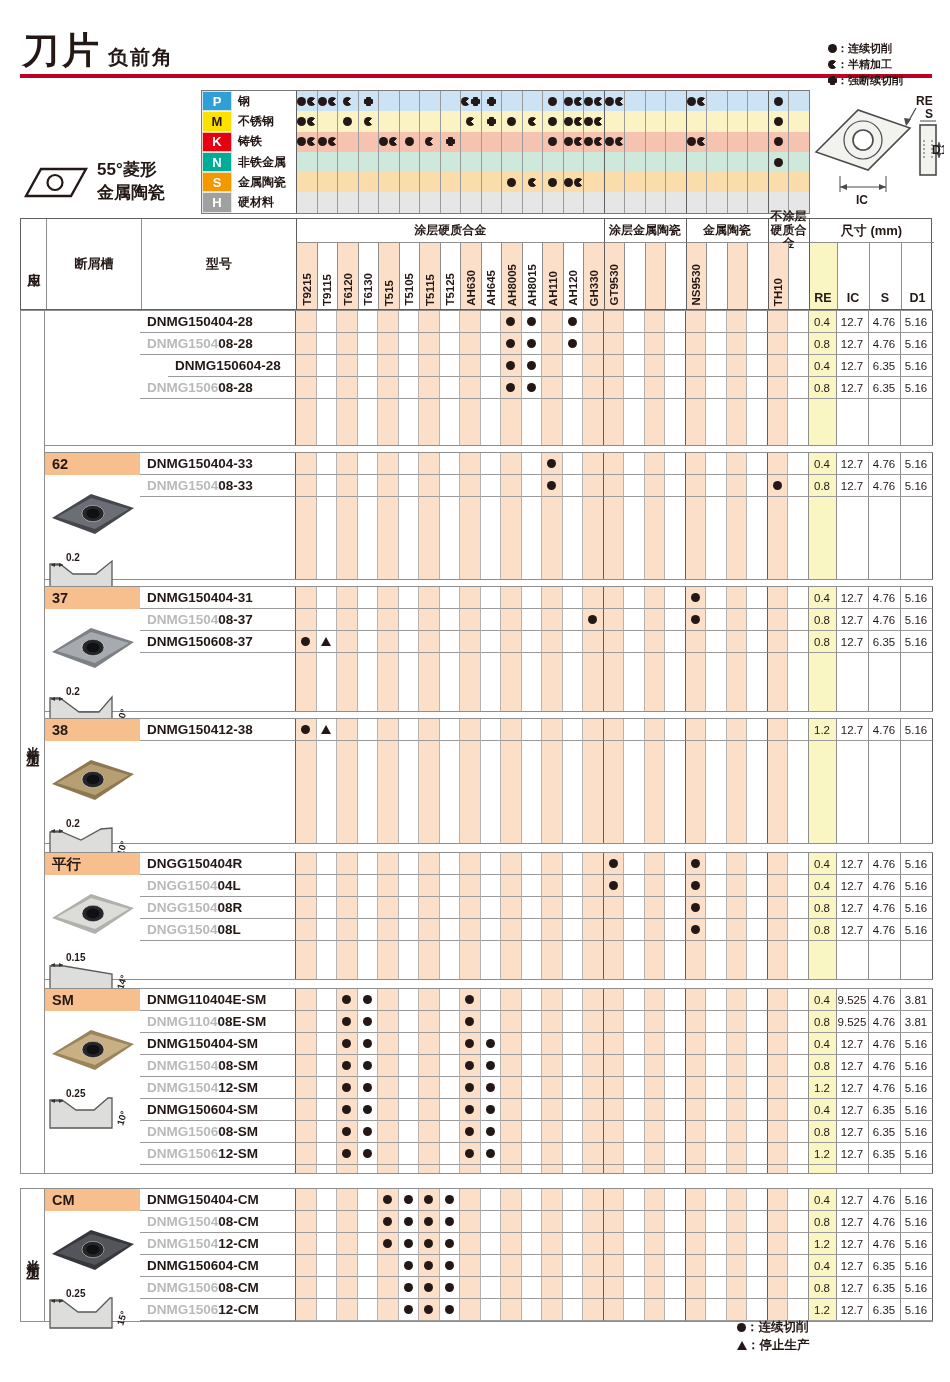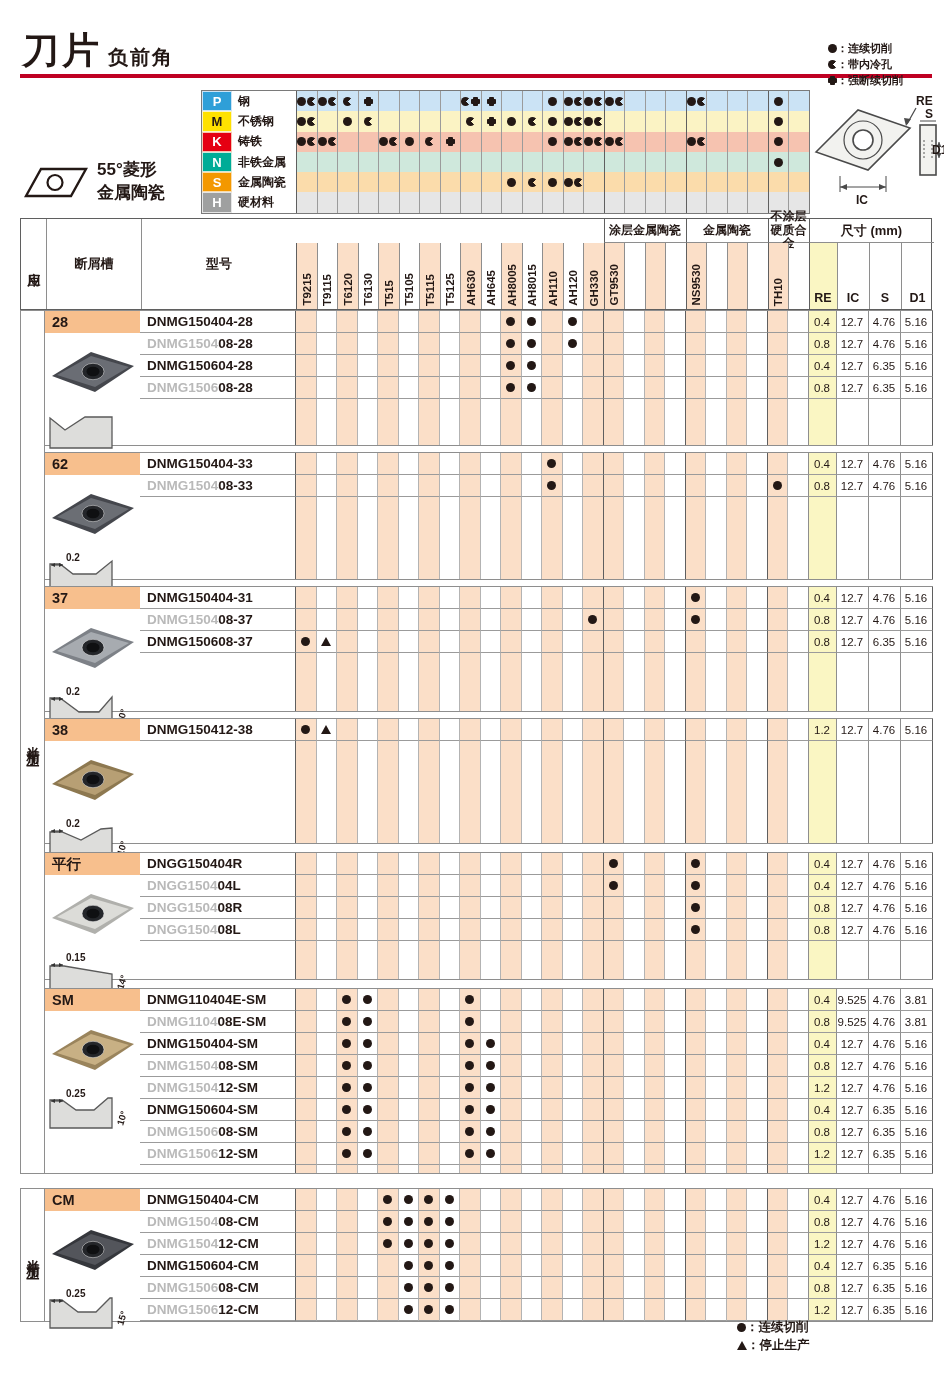--- a/index.html
+++ b/index.html
@@ -91,21 +91,21 @@
   <div class="subtitle">负前角</div>
   <div class="redline"></div>
 
   <div class="cutlegend">
       <div class="row">
         <span class="sym sym-c"></span>
         <span>：连续切削</span>
       </div>
       <div class="row">
         <span class="sym sym-l"></span>
-        <span>：带内冷孔</span>
+        <span>：半精加工</span>
       </div>
       <div class="row">
         <span class="sym sym-s"></span>
         <span>：强断续切削</span>
       </div>
     </div>
 
   <div class="shape-icon">
     <svg width="64" height="34" viewBox="0 0 64 34">
       <polygon points="2,31 17,4 62,4 47,31" fill="#fff" stroke="#231815" stroke-width="2.4"></polygon>
@@ -418,20 +418,21 @@
     </svg>
   </div>
 
   <div class="main">
     <div class="mhead" id="mhead">
         <div class="hc span2 first" style="grid-column: 1;">
           <span class="vtext" style="font-size: 13px;">应用</span>
         </div>
         <div class="hc span2" style="grid-column: 2; font-size: 13px;">断屑槽</div>
         <div class="hc span2" style="grid-column: 3; font-size: 13px;">型号</div>
+        <div class="hc title-cell dark" style="grid-area: 1 / 4 / auto / span 15;">涂层硬质合金</div>
         <div class="hc title-cell dark" style="grid-area: 1 / 19 / auto / span 4;">涂层金属陶瓷</div>
         <div class="hc title-cell dark" style="grid-area: 1 / 23 / auto / span 4;">金属陶瓷</div>
         <div class="hc title-cell dark small2" style="grid-area: 1 / 27 / auto / span 2;">不涂层硬质合金</div>
         <div class="hc title-cell dark" style="grid-area: 1 / 29 / auto / span 4; font-size: 13px;">尺寸 (mm)</div>
         <div class="hc glabel dark stripe" style="grid-area: 2 / 4;">
           <span>T9215</span>
         </div>
         <div class="hc glabel" style="grid-area: 2 / 5;">
           <span>T9115</span>
         </div>
@@ -499,33 +500,20 @@
       <div class="appcol" id="appcol">
           <div class="appbox" style="height: 864px; margin-bottom: 14px;">
             <span>半精加工</span>
           </div>
           <div class="appbox" style="height: 134px;">
             <span>半精加工</span>
           </div>
         </div>
       <div class="blocks" id="blocks">
           <div class="gblock" style="height: 134px; margin-bottom: 6px; grid-template-rows: repeat(4, 22px) 1fr;">
-            <div class="chipcell" style="grid-row: 1 / span 5;">
-              <div class="gtag">28</div>
-              <div class="photo"><svg width="86" height="50" viewBox="0 0 86 50">
-                  <polygon points="2,29 41,5 84,19 45,45" fill="#45474d"></polygon>
-                  <polygon points="7,28 41,9 79,20 45,40" fill="#6a6d74"></polygon>
-                  <ellipse cx="43" cy="24.5" rx="11" ry="8.2" fill="#24262a"></ellipse>
-                  <ellipse cx="43" cy="24.5" rx="6.5" ry="4.8" fill="#0f1012"></ellipse>
-                  <ellipse cx="43" cy="24.5" rx="11" ry="8.2" fill="none" stroke="#e8e8e8" stroke-width="1" opacity="0.5"></ellipse>
-                </svg></div>
-              <div class="profile"><svg width="100" height="48" viewBox="0 0 100 48">
-                  <path d="M1,9 L16,21 L36,8 L63,8 L63,39 L1,39 Z" fill="#dddddb" stroke="#5a5a5a" stroke-width="1.3"></path>
-                </svg></div>
-            </div>
             <div class="modelcell" style="grid-area: 1 / 2;">
               <span>DNMG150404-28</span>
             </div>
             <div class="gcell gb stripe" style="grid-area: 1 / 3;"></div>
             <div class="gcell" style="grid-area: 1 / 4;"></div>
             <div class="gcell stripe" style="grid-area: 1 / 5;"></div>
             <div class="gcell" style="grid-area: 1 / 6;"></div>
             <div class="gcell stripe" style="grid-area: 1 / 7;"></div>
             <div class="gcell" style="grid-area: 1 / 8;"></div>
             <div class="gcell stripe" style="grid-area: 1 / 9;"></div>
@@ -589,21 +577,21 @@
             <div class="gcell gb stripe" style="grid-area: 2 / 22;"></div>
             <div class="gcell" style="grid-area: 2 / 23;"></div>
             <div class="gcell stripe" style="grid-area: 2 / 24;"></div>
             <div class="gcell" style="grid-area: 2 / 25;"></div>
             <div class="gcell gb stripe" style="grid-area: 2 / 26;"></div>
             <div class="gcell" style="grid-area: 2 / 27;"></div>
             <div class="dcell re-bg" style="grid-area: 2 / 28;">0.8</div>
             <div class="dcell" style="grid-area: 2 / 29;">12.7</div>
             <div class="dcell" style="grid-area: 2 / 30;">4.76</div>
             <div class="dcell last" style="grid-area: 2 / 31;">5.16</div>
-            <div class="modelcell" style="grid-area: 3 / 2;">
+            <div class="modelcell" style="grid-area: 3 / 2; margin-left: 28px;">
               <span>DNMG150604-28</span>
             </div>
             <div class="gcell gb stripe" style="grid-area: 3 / 3;"></div>
             <div class="gcell" style="grid-area: 3 / 4;"></div>
             <div class="gcell stripe" style="grid-area: 3 / 5;"></div>
             <div class="gcell" style="grid-area: 3 / 6;"></div>
             <div class="gcell stripe" style="grid-area: 3 / 7;"></div>
             <div class="gcell" style="grid-area: 3 / 8;"></div>
             <div class="gcell stripe" style="grid-area: 3 / 9;"></div>
             <div class="gcell" style="grid-area: 3 / 10;"></div>

